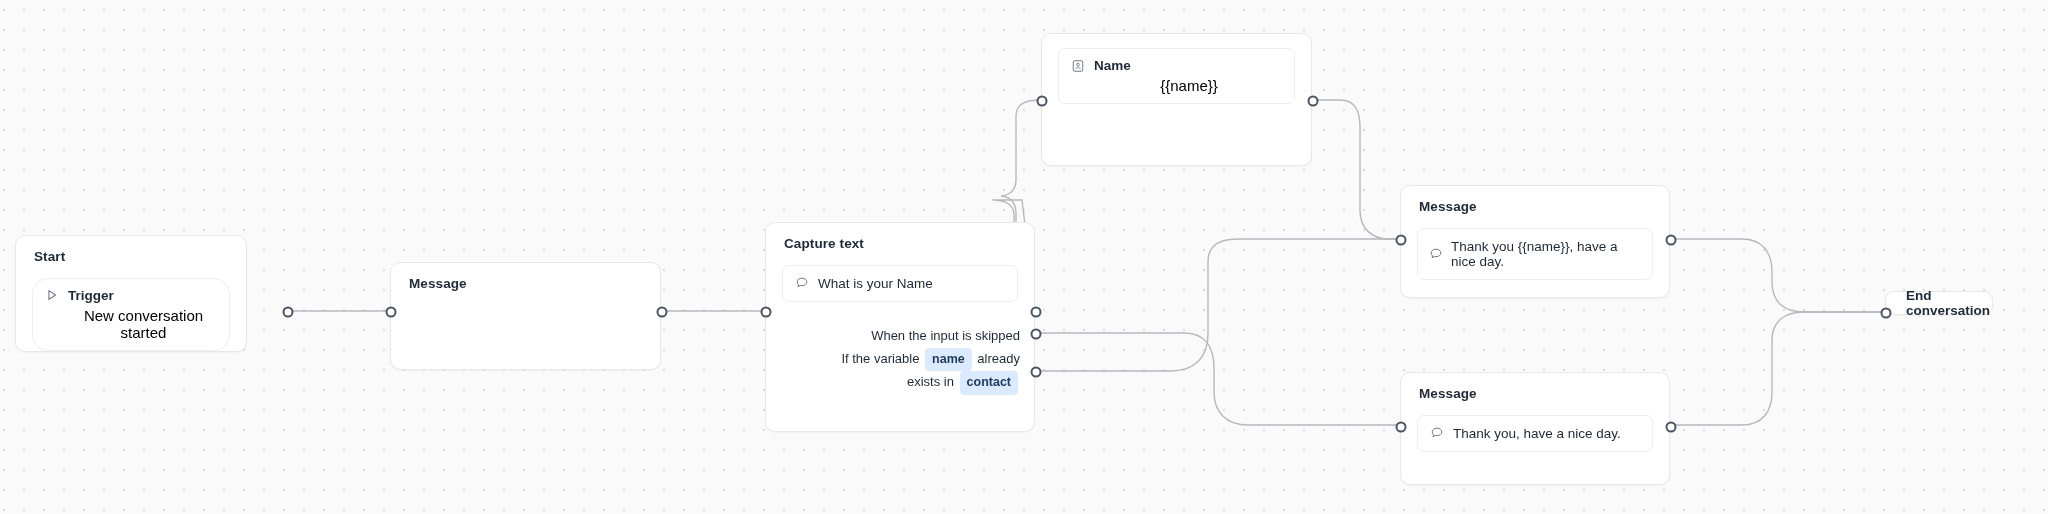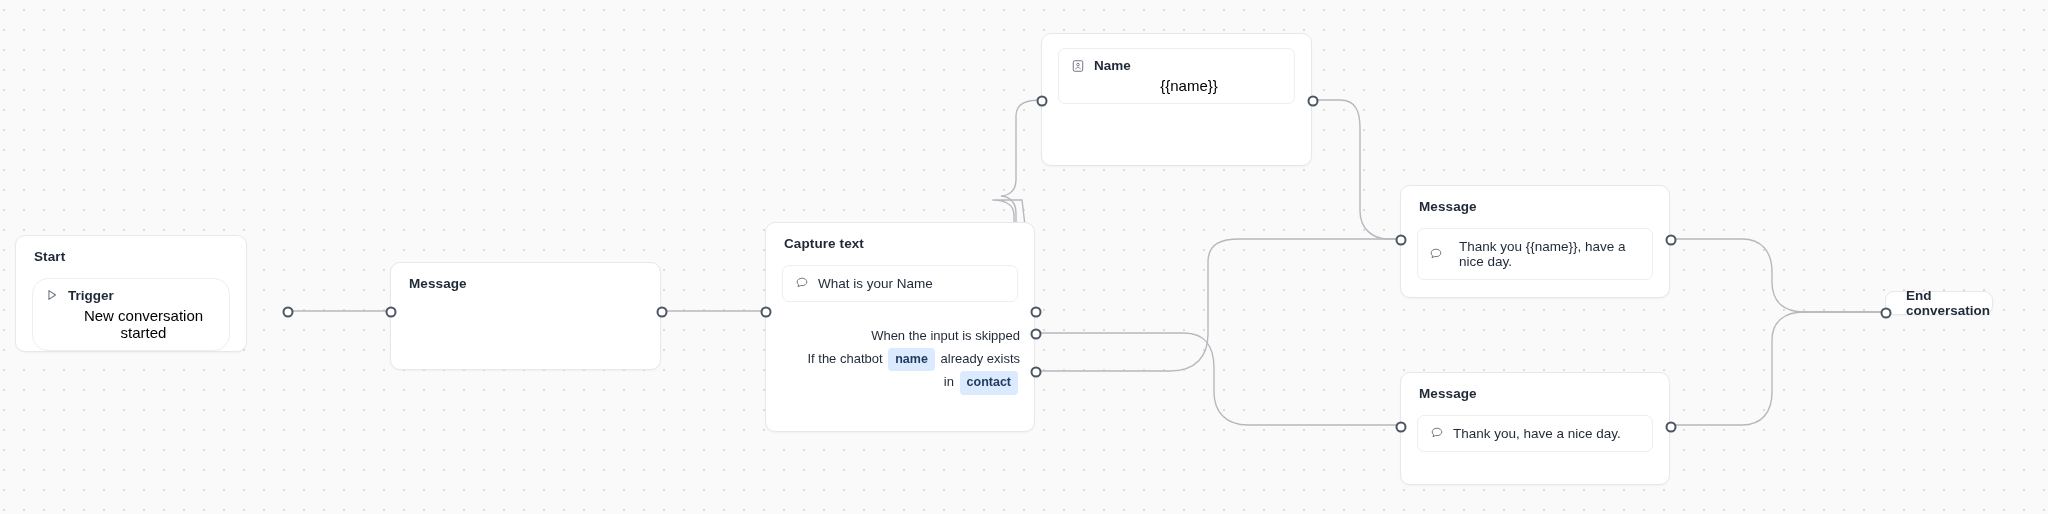--- a/index.html
+++ b/index.html
@@ -212,21 +212,21 @@
         </span>
         <span class="inner-label">What is your Name</span>
       </div>
     </div>
 
     <div class="cond-block" style="top:103px;">
       <span>When the input is skipped</span>
     </div>
 
     <div class="cond-block" style="top:125px; max-width:215px;">
-      <span>If the chatbot</span>
+      <span>If the variable</span>
       <span class="pill">name</span>
       <span>already exists in</span>
       <span class="pill">contact</span>
     </div>
 
     <div class="port" style="left:0px; top:89px;"></div>
     <div class="port" style="left:270px; top:89px;"></div>
     <div class="port" style="left:270px; top:111px;"></div>
     <div class="port" style="left:270px; top:149px;"></div>
   </div>
@@ -245,21 +245,21 @@
       </div>
       <div class="inner-sub">{{name}}</div>
     </div>
     <div class="port" style="left:0px; top:67px;"></div>
     <div class="port" style="left:271px; top:67px;"></div>
   </div>
 
   <div class="node" style="left:1400px; top:185px; width:270px; height:113px;">
     <div class="node-title">Message</div>
     <div class="inner-card" style="margin-top:14px; padding:10px 11px;">
-      <div class="inner-row" style="gap:16px;">
+      <div class="inner-row" style="gap:8px;">
         <span class="ico">
           <svg width="14" height="14" viewBox="0 0 16 16">
             <path d="M8 2.5c3.1 0 5.5 1.9 5.5 4.3S11.1 11 8 11c-.5 0-1-.05-1.5-.16L3.4 12.2l.75-2.1C3.1 9.3 2.5 8.2 2.5 6.8 2.5 4.4 4.9 2.5 8 2.5z" fill="none" stroke="#6b7280" stroke-width="1.1" stroke-linejoin="round"></path>
           </svg>
         </span>
         <span class="inner-label">Thank you {{name}}, have a nice day.</span>
       </div>
     </div>
     <div class="port" style="left:0px; top:54px;"></div>
     <div class="port" style="left:270px; top:54px;"></div>

